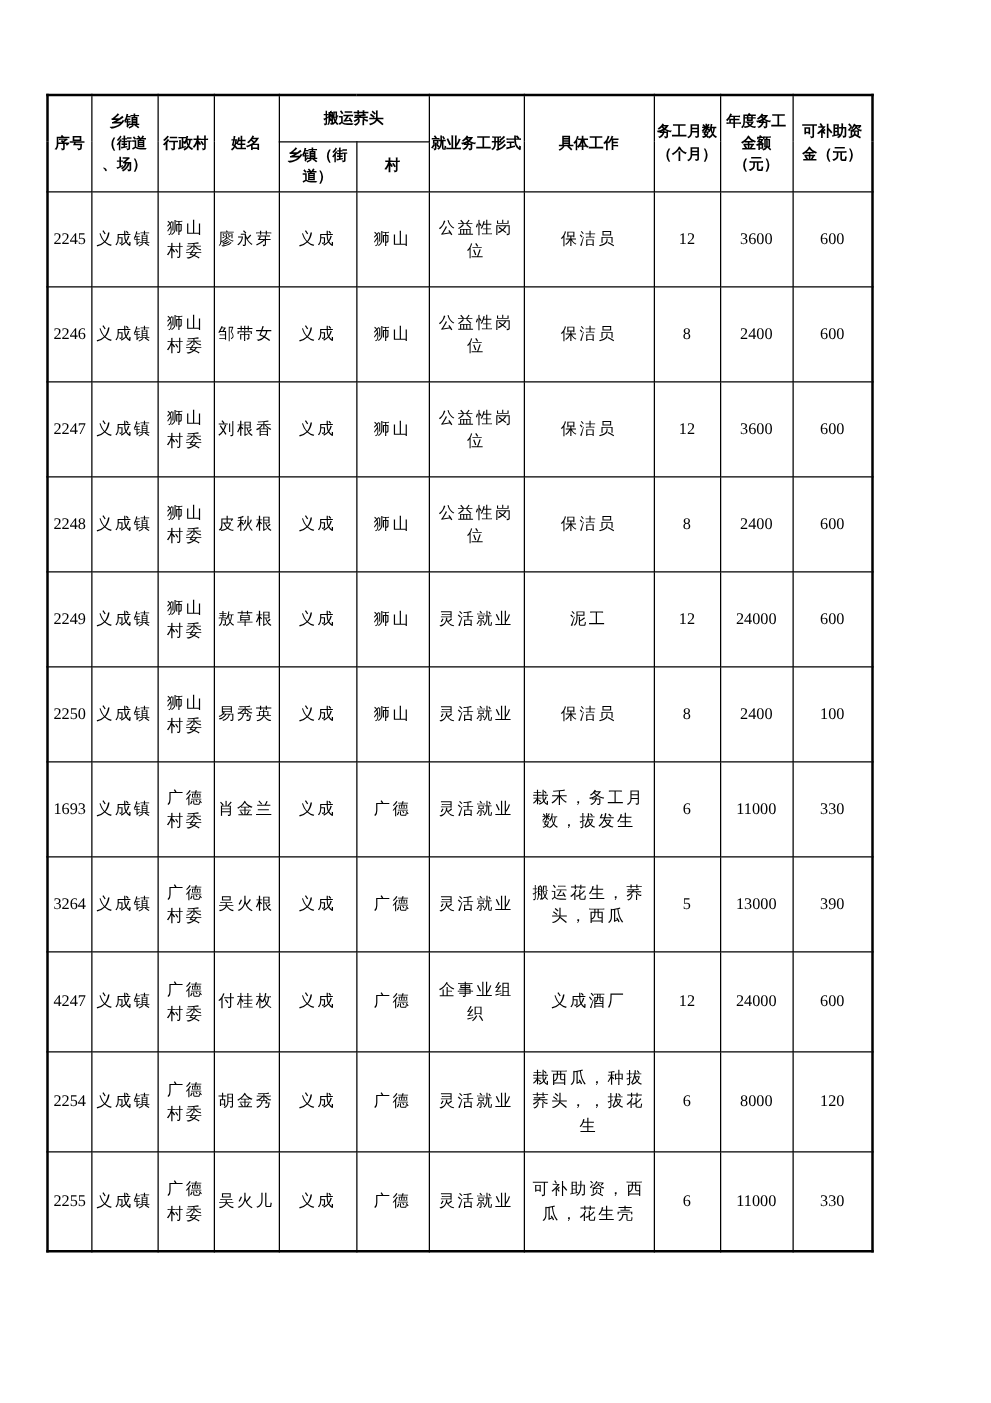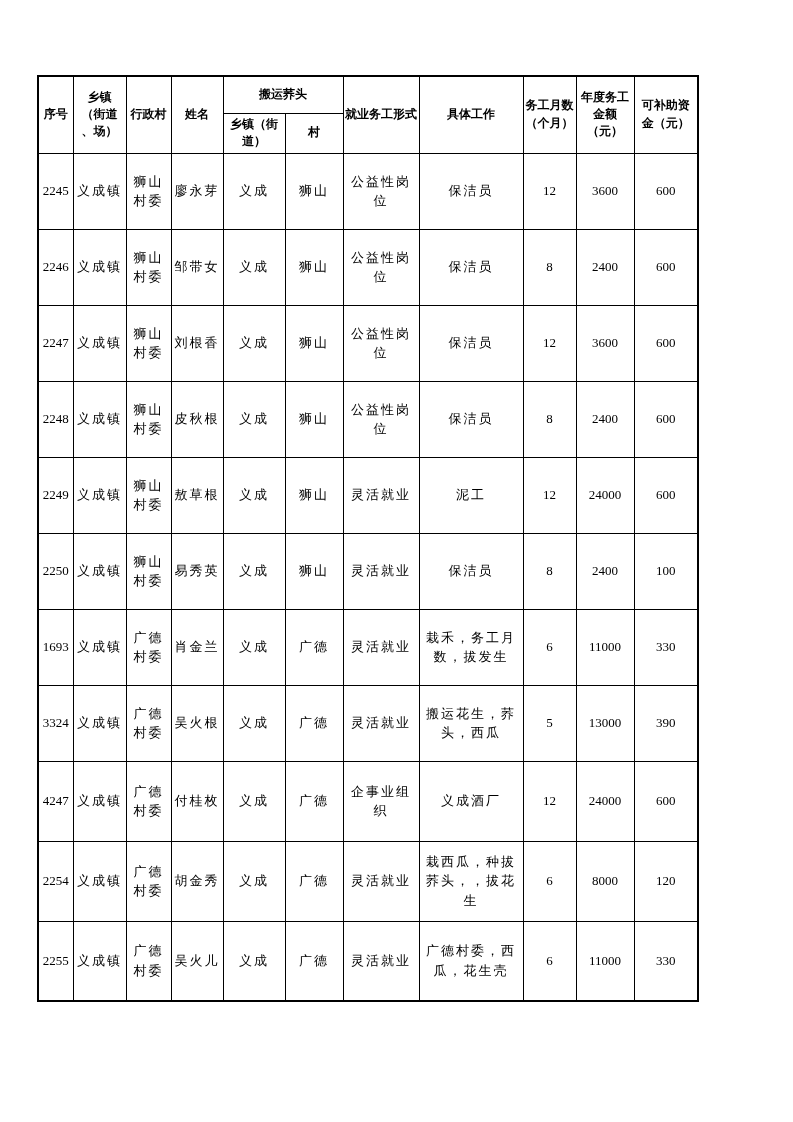--- a/index.html
+++ b/index.html
@@ -190,21 +190,21 @@
       <td>义成</td>
       <td>广德</td>
       <td>灵活就业</td>
       <td>栽禾，务工月数，拔发生</td>
       <td class="num">6</td>
       <td class="num">11000</td>
       <td class="num">330</td>
     </tr>
 
     <tr>
-      <td class="num">3324</td>
+      <td class="num">3264</td>
       <td>义成镇</td>
       <td>广德村委</td>
       <td>吴火根</td>
       <td>义成</td>
       <td>广德</td>
       <td>灵活就业</td>
       <td>搬运花生，荞头，西瓜</td>
       <td class="num">5</td>
       <td class="num">13000</td>
       <td class="num">390</td>
@@ -239,21 +239,21 @@
     </tr>
 
     <tr>
       <td class="num">2255</td>
       <td>义成镇</td>
       <td>广德村委</td>
       <td>吴火儿</td>
       <td>义成</td>
       <td>广德</td>
       <td>灵活就业</td>
-      <td>广德村委，西瓜，花生壳</td>
+      <td>可补助资，西瓜，花生壳</td>
       <td class="num">6</td>
       <td class="num">11000</td>
       <td class="num">330</td>
     </tr>
   </tbody>
   </table>
 
 </div>
 
 </body></html>

